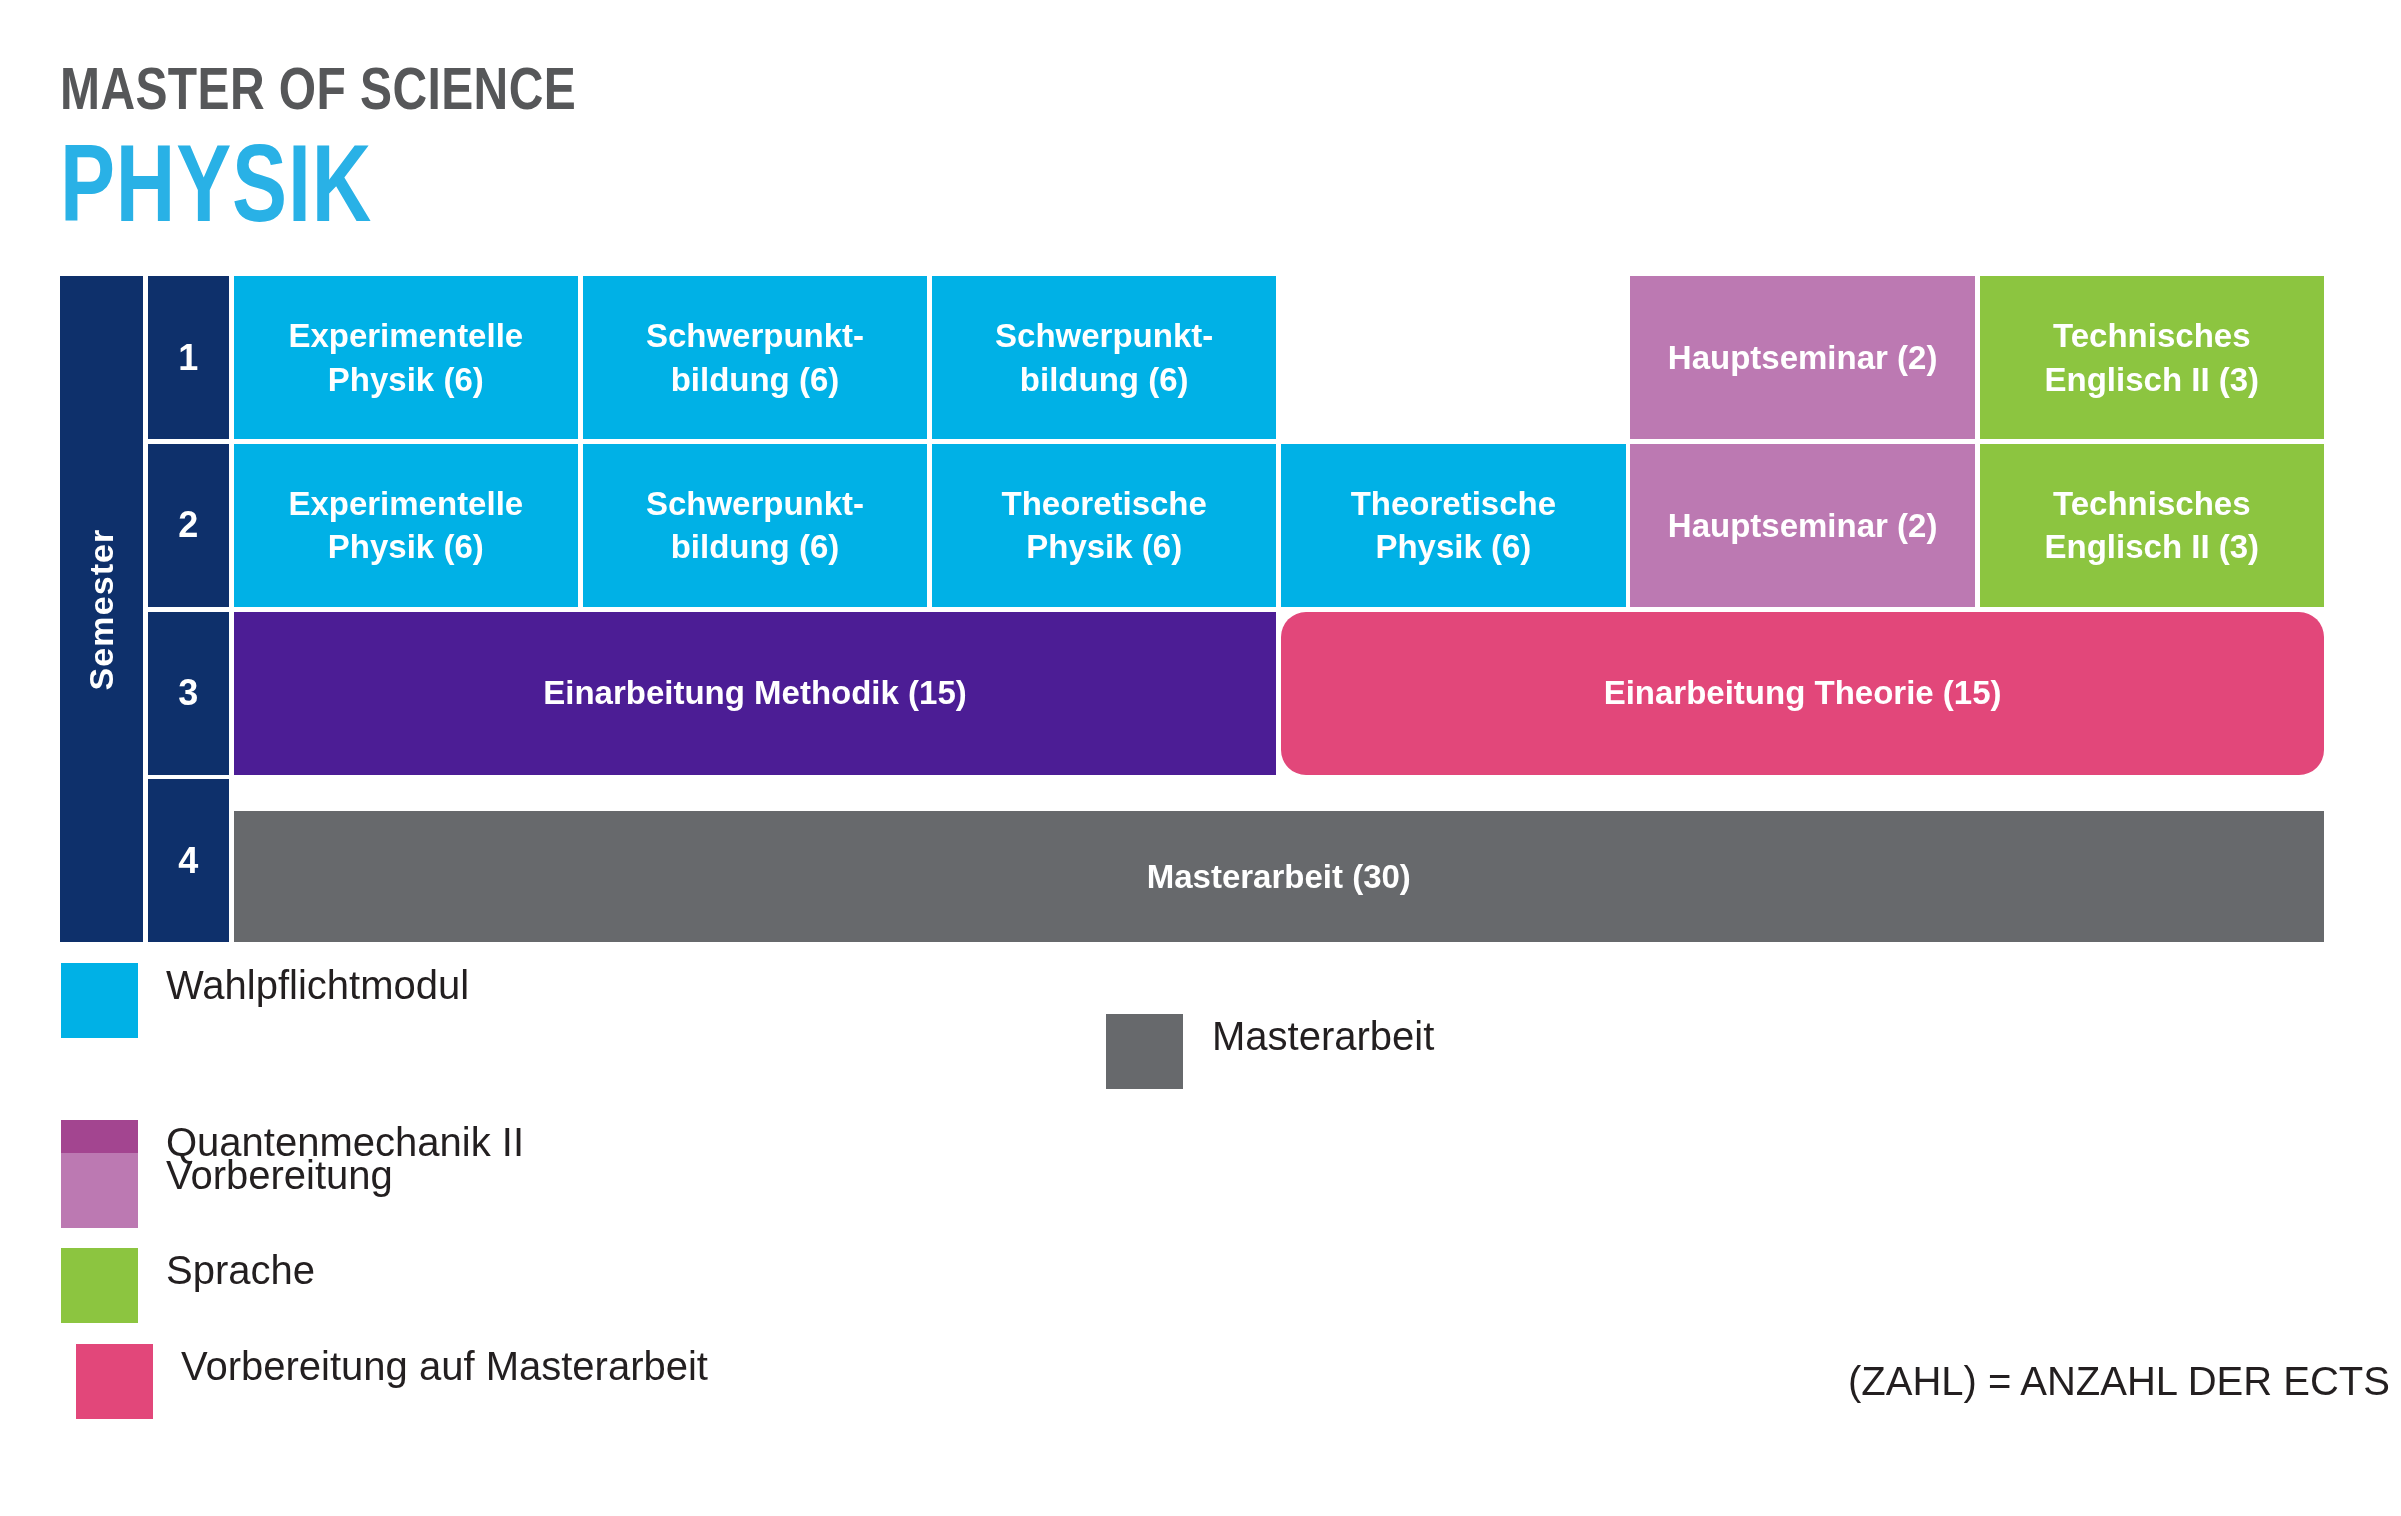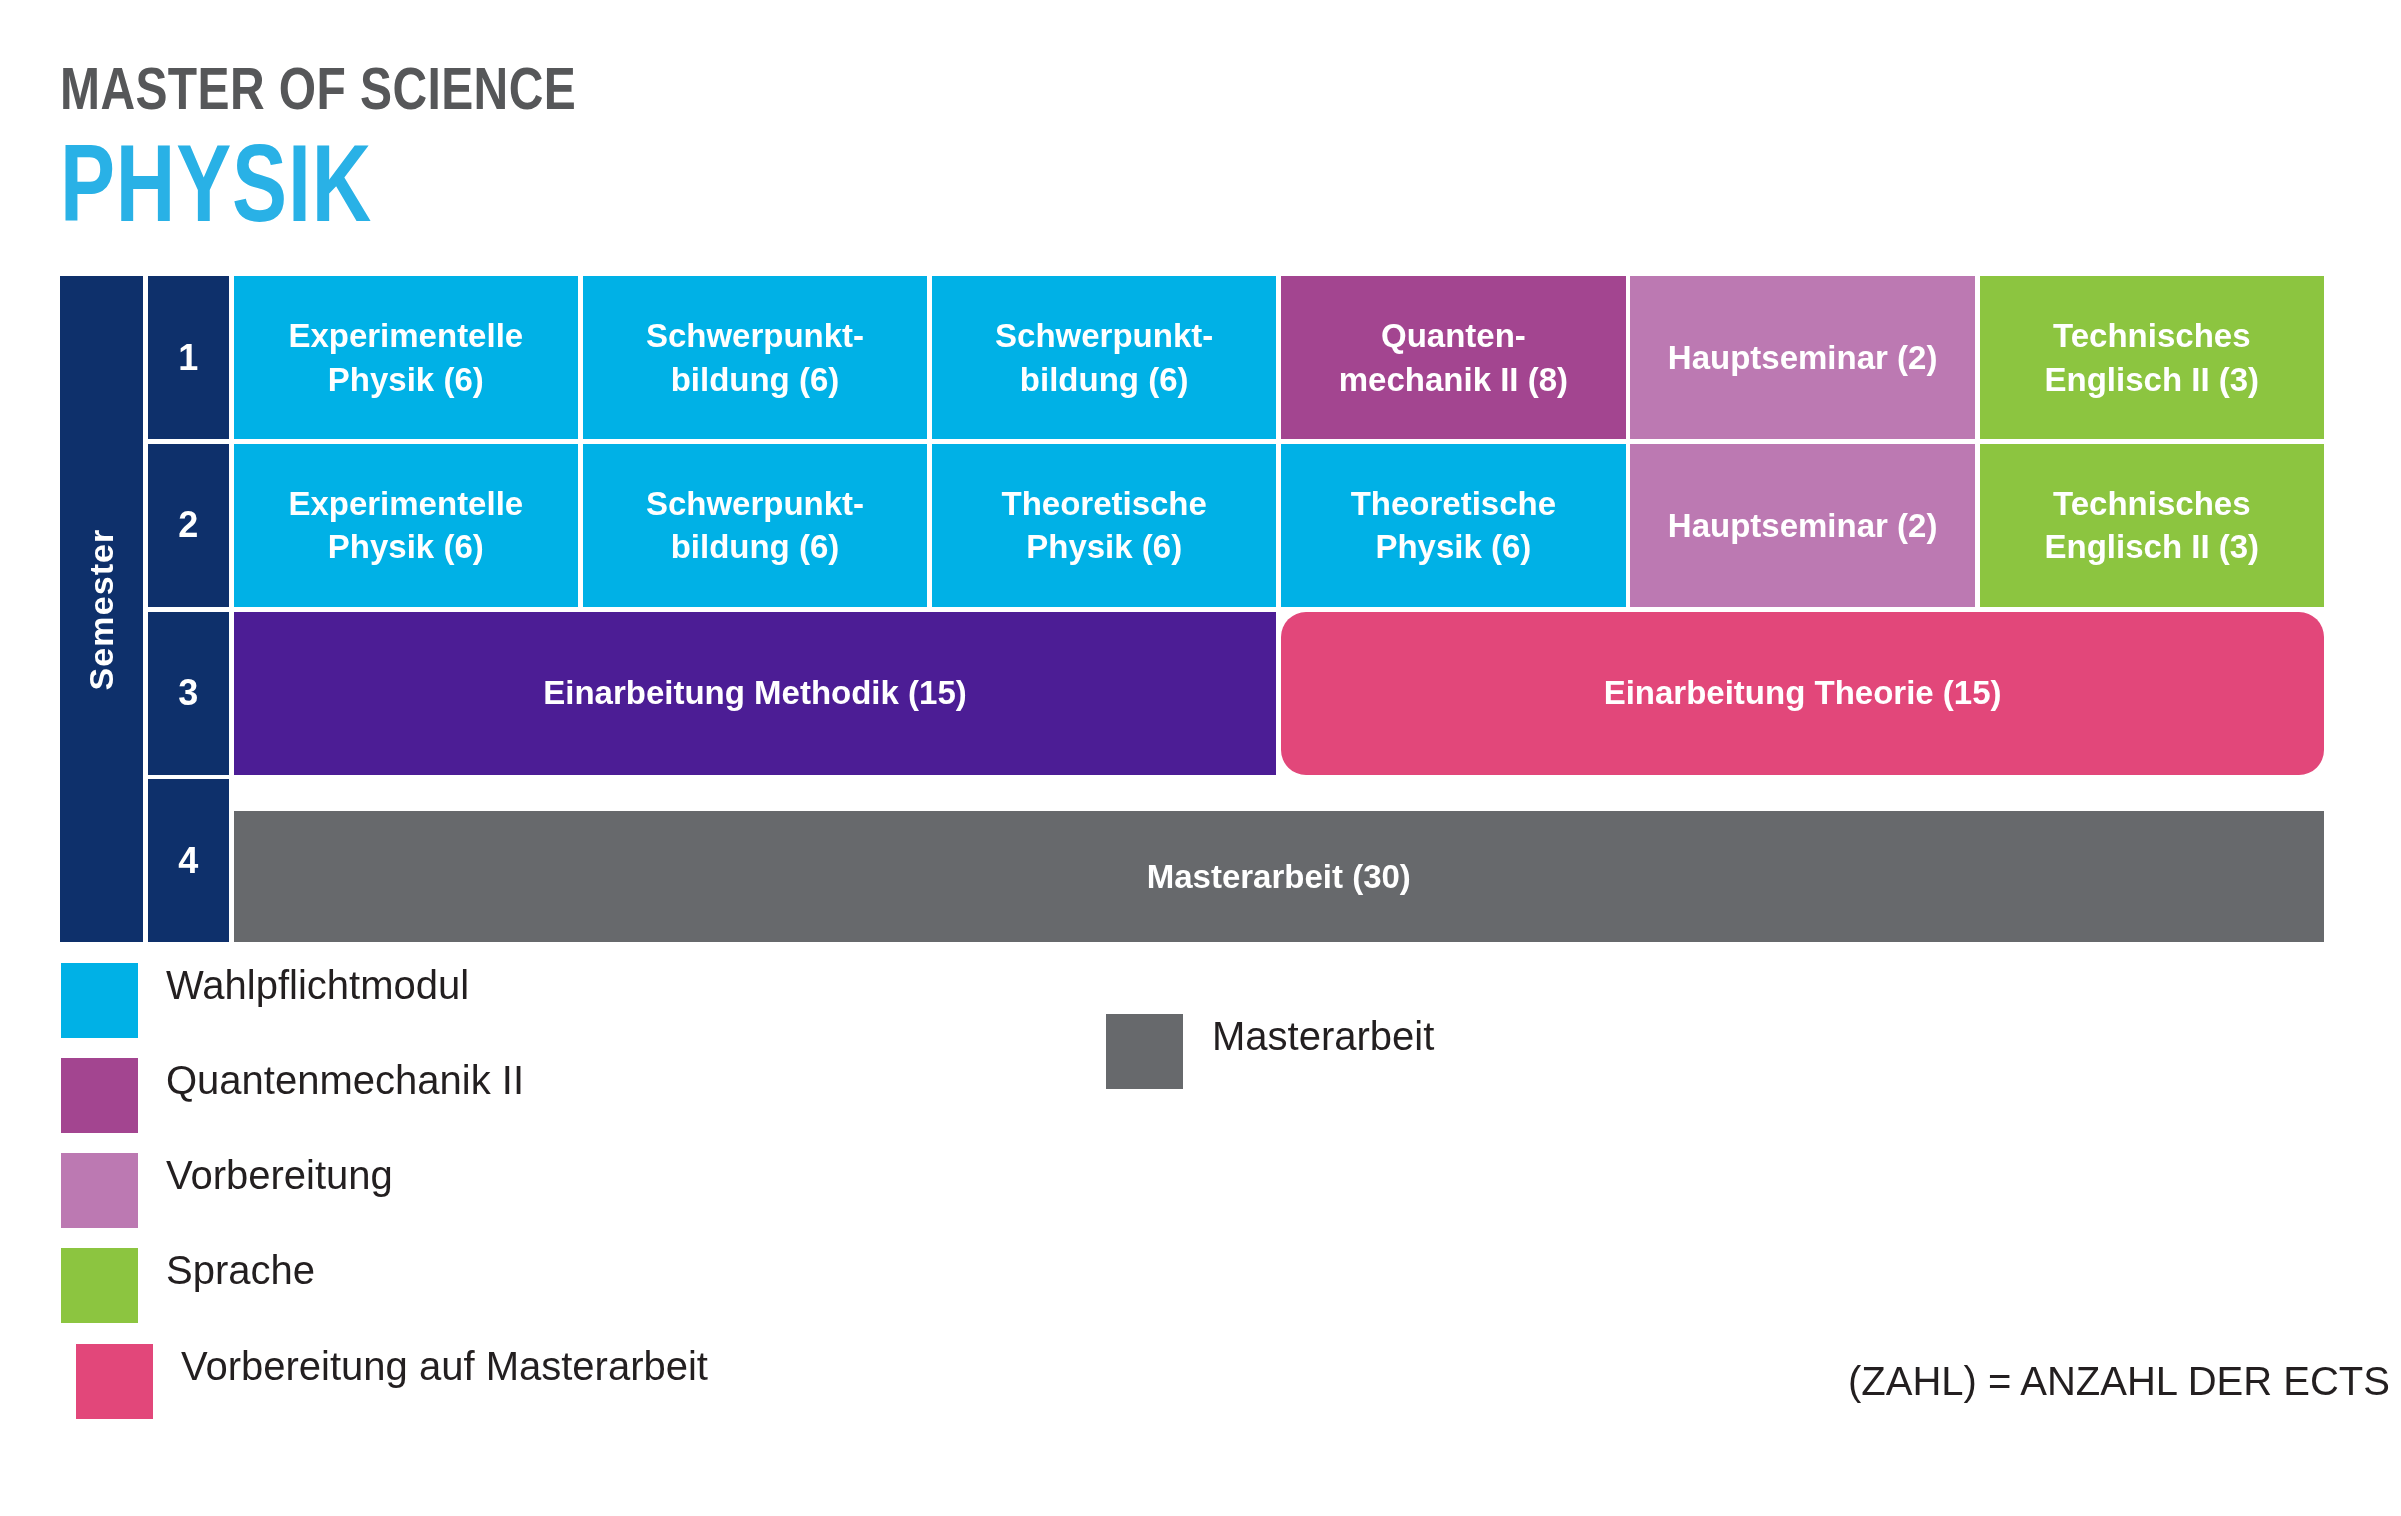--- a/index.html
+++ b/index.html
@@ -102,22 +102,20 @@
   <div class="num" style="grid-row:2">2</div>
   <div class="num" style="grid-row:3">3</div>
   <div class="num" style="grid-row:4">4</div>
 
   <div class="cell" style="grid-area: 1 / 3; background-color: rgb(0, 177, 230);">Experimentelle
 Physik (6)</div>
   <div class="cell" style="grid-area: 1 / 4; background-color: rgb(0, 177, 230);">Schwerpunkt-
 bildung (6)</div>
   <div class="cell" style="grid-area: 1 / 5; background-color: rgb(0, 177, 230);">Schwerpunkt-
 bildung (6)</div>
-  <div class="cell" style="grid-area: 1 / 6; background-color: rgb(163, 69, 144);">Quanten-
-mechanik II (8)</div>
   <div class="cell" style="grid-area: 1 / 7; background-color: rgb(188, 121, 178);">Hauptseminar (2)</div>
   <div class="cell" style="grid-area: 1 / 8; background-color: rgb(140, 197, 64);">Technisches
 Englisch II (3)</div>
 
   <div class="cell" style="grid-area: 2 / 3; background-color: rgb(0, 177, 230);">Experimentelle
 Physik (6)</div>
   <div class="cell" style="grid-area: 2 / 4; background-color: rgb(0, 177, 230);">Schwerpunkt-
 bildung (6)</div>
   <div class="cell" style="grid-area: 2 / 5; background-color: rgb(0, 177, 230);">Theoretische
 Physik (6)</div>
@@ -130,21 +128,21 @@
   <div class="cell" style="grid-area: 3 / 3 / auto / span 3; background-color: #4c1d95;">Einarbeitung Methodik (15)</div>
   <div class="cell" style="grid-area: 3 / 6 / auto / span 3; background-color: rgb(226, 71, 122); border-radius: 25px;">Einarbeitung Theorie (15)</div>
 
   <div class="cell" style="grid-area: 4 / 3 / auto / span 6; background-color: rgb(103, 105, 108); margin-top: 32px;">Masterarbeit (30)</div>
 </div>
 
 <div class="legend-item" style="left:61px;top:963px">
   <span class="swatch" style="background-color: rgb(0, 177, 230);"></span>
   <span class="legend-label">Wahlpflichtmodul</span>
 </div>
-<div class="legend-item" style="left:61px;top:1058px">
+<div class="legend-item" style="left:61px;top:1120px">
   <span class="swatch" style="background-color: rgb(163, 69, 144);"></span>
   <span class="legend-label">Quantenmechanik II</span>
 </div>
 <div class="legend-item" style="left:61px;top:1153px">
   <span class="swatch" style="background-color: rgb(188, 121, 178);"></span>
   <span class="legend-label">Vorbereitung</span>
 </div>
 <div class="legend-item" style="left:61px;top:1248px">
   <span class="swatch" style="background-color: rgb(140, 197, 64);"></span>
   <span class="legend-label">Sprache</span>

